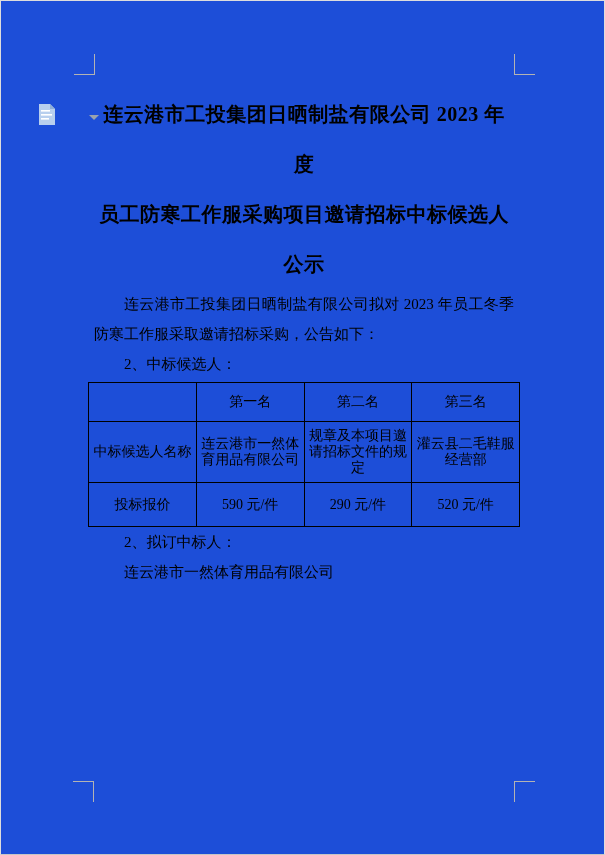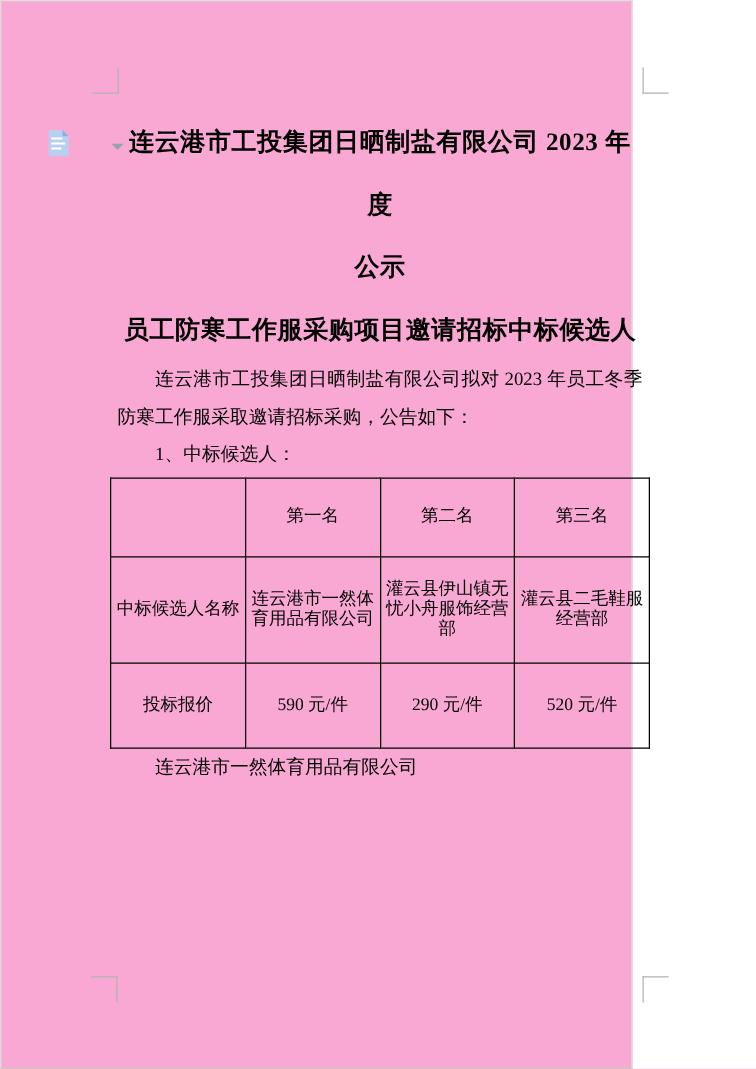--- a/index.html
+++ b/index.html
@@ -5,23 +5,23 @@
   html, body { margin: 0; padding: 0; }
   body {
     width: 605px; height: 855px;
     background: #ffffff;
     font-family: "Liberation Serif", serif;
     color: #000000;
     overflow: hidden;
   }
   .page {
     position: relative;
-    width: 506px; height: 855px;
+    width: 605px; height: 855px;
     box-sizing: border-box;
-    background: #f9a8d4;
+    background: #1d4ed8;
     border: 1px solid #dddddd;
     border-bottom-color: #c6c6c6;
   }
 
   
   .crop { position: absolute; width: 20px; height: 20px; }
   .crop-tl { left: 73px;  top: 53px;  border-right: 1px solid #b3b3b3; border-bottom: 1px solid #b3b3b3; }
   .crop-tr { left: 513px; top: 53px;  border-left: 1px solid #b3b3b3;  border-bottom: 1px solid #b3b3b3; }
   .crop-bl { left: 72px;  top: 780px; border-right: 1px solid #b3b3b3; border-top: 1px solid #b3b3b3; }
   .crop-br { left: 513px; top: 780px; border-left: 1px solid #b3b3b3;  border-top: 1px solid #b3b3b3; }
@@ -66,21 +66,21 @@
     width: 432px;
     margin-left: -6px;
     margin-top: 3px;
   }
   table.bid-table td {
     border: 1px solid #000000;
     text-align: center;
     vertical-align: middle;
     font-size: 14px;
     line-height: 16px;
-    padding: 18px 2px;
+    padding: 6px 2px;
     font-family: "Liberation Serif", serif;
   }
   tr.row-head td   { height: 26px; }
   tr.row-names td  { height: 45px; }
   tr.row-prices td { height: 31px; }
 </style>
 </head>
 <body>
 
 <div class="page">
@@ -98,48 +98,49 @@
       <rect x="4" y="11" width="11" height="1.6" fill="#ffffff"></rect>
       <rect x="4" y="15" width="8" height="1.6" fill="#ffffff"></rect>
     </svg>
     <span class="drop-arrow"></span>
   </div>
 
   <div class="content">
 
     <div class="title">
       <div>连云港市工投集团日晒制盐有限公司 2023 年度</div>
+      <div>员工防寒工作服采购项目邀请招标中标候选人</div>
       <div>公示</div>
-      <div>员工防寒工作服采购项目邀请招标中标候选人</div>
     </div>
 
     <div class="body-text">
       <p class="para p-intro">连云港市工投集团日晒制盐有限公司拟对 2023 年员工冬季防寒工作服采取邀请招标采购，公告如下：</p>
-      <p class="para">1、中标候选人：</p>
+      <p class="para">2、中标候选人：</p>
 
       <table class="bid-table">
         <tbody>
           <tr class="row-head">
             <td></td>
             <td>第一名</td>
             <td>第二名</td>
             <td>第三名</td>
           </tr>
           <tr class="row-names">
             <td>中标候选人名称</td>
             <td>连云港市一然体育用品有限公司</td>
-            <td>灌云县伊山镇无忧小舟服饰经营部</td>
+            <td>规章及本项目邀请招标文件的规定</td>
             <td>灌云县二毛鞋服经营部</td>
           </tr>
           <tr class="row-prices">
             <td>投标报价</td>
             <td>590 元/件</td>
             <td>290 元/件</td>
             <td>520 元/件</td>
           </tr>
         </tbody>
       </table>
 
+      <p class="para">2、拟订中标人：</p>
       <p class="para">连云港市一然体育用品有限公司</p>
     </div>
 
   </div>
 </div>
 
 </body></html>

